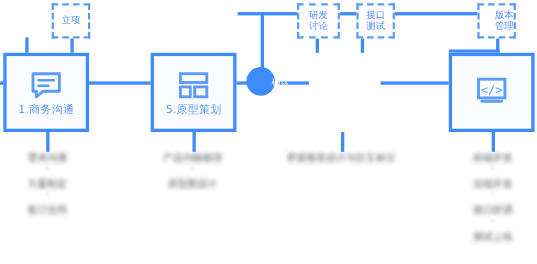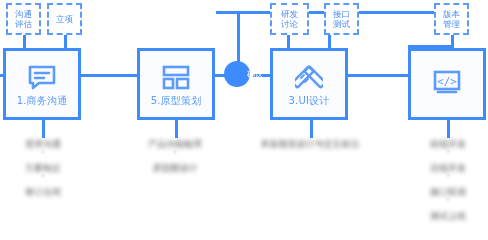--- a/index.html
+++ b/index.html
@@ -112,36 +112,32 @@
   <div class="line v" style="left:451px;top:45px;height:6px;"></div>
   <div class="line h" style="left:0px;top:45px;width:0px;"></div>
 
   <div class="line h" style="left:0px;top:74px;width:10px;"></div>
 
   <div class="line v" style="left:42px;top:120px;height:18px;"></div>
   <div class="line v" style="left:175px;top:120px;height:18px;"></div>
   <div class="line v" style="left:310px;top:120px;height:18px;"></div>
   <div class="line v" style="left:447px;top:120px;height:18px;"></div>
 
-  <div class="tag" style="left:6px;top:3px;width:35px;height:32px;">
-    <span class="tag-text">沟通
-评估</span>
-  </div>
   <div class="tag" style="left:47px;top:3px;width:35px;height:32px;">
     <span class="tag-text">立项</span>
   </div>
   <div class="tag" style="left:270px;top:3px;width:39px;height:32px;">
     <span class="tag-text">研发
 讨论</span>
   </div>
   <div class="tag" style="left:324px;top:3px;width:35px;height:32px;">
     <span class="tag-text">接口
 测试</span>
   </div>
-  <div class="tag" style="left:434px;top:3px;width:35px;height:32px;">
+  <div class="tag" style="left:434px;top:3px;width:35px;height:32px;justify-content:flex-end;">
     <span class="tag-text">版本
 管理</span>
   </div>
 
   <div class="node" style="left:3px;top:48px;">
     <span class="glyph">
       <svg width="30" height="26" viewBox="0 0 30 26">
         <path d="M3 2 H27 V18 H12 L6 23 V18 H3 Z" fill="none" stroke="#5b9bfa" stroke-width="2.6" stroke-linejoin="round"></path>
         <path d="M8 8 H22 M8 13 H17" stroke="#5b9bfa" stroke-width="2.4" stroke-linecap="round"></path>
       </svg>
@@ -153,32 +149,20 @@
     <span class="glyph">
       <svg width="28" height="26" viewBox="0 0 28 26">
         <rect x="2" y="2" width="24" height="8" fill="none" stroke="#5b9bfa" stroke-width="2.6"></rect>
         <rect x="2" y="14" width="9" height="9" fill="none" stroke="#5b9bfa" stroke-width="2.6"></rect>
         <rect x="15" y="14" width="11" height="9" fill="none" stroke="#5b9bfa" stroke-width="2.6"></rect>
       </svg>
     </span>
     <span class="node-label">5.原型策划</span>
   </div>
 
-  <div class="node" style="left:270px;top:48px;">
-    <span class="glyph">
-      <svg width="28" height="27" viewBox="0 0 28 27">
-        <g stroke="#5b9bfa" stroke-width="2.5" fill="none" stroke-linejoin="round">
-          <rect x="-3.5" y="9.5" width="23" height="7" rx="1.5" transform="rotate(-45 8 13)"></rect>
-          <rect x="8.5" y="9.5" width="23" height="7" rx="1.5" transform="rotate(45 20 13)"></rect>
-        </g>
-        <path d="M6 14 L9 11 M10 18 L13 15" stroke="#5b9bfa" stroke-width="1.8" stroke-linecap="round"></path>
-      </svg>
-    </span>
-    <span class="node-label">3.UI设计</span>
-  </div>
 
   <div class="node" style="left:408px;top:48px;">
     <span class="glyph">
       <svg width="30" height="26" viewBox="0 0 30 26">
         <rect x="3" y="2" width="24" height="17" fill="none" stroke="#5b9bfa" stroke-width="2.6"></rect>
         <path d="M6 22 H24" stroke="#5b9bfa" stroke-width="2.6" stroke-linecap="round"></path>
         <text x="15" y="15" font-size="11" fill="#5b9bfa" text-anchor="middle" font-family="DejaVu Sans Mono, monospace">&lt;/&gt;</text>
       </svg>
     </span>
   </div>

